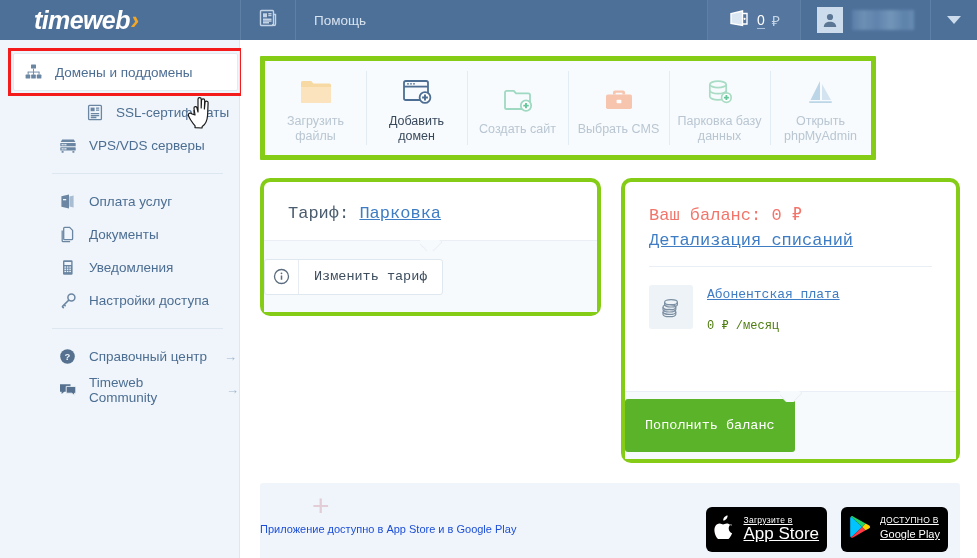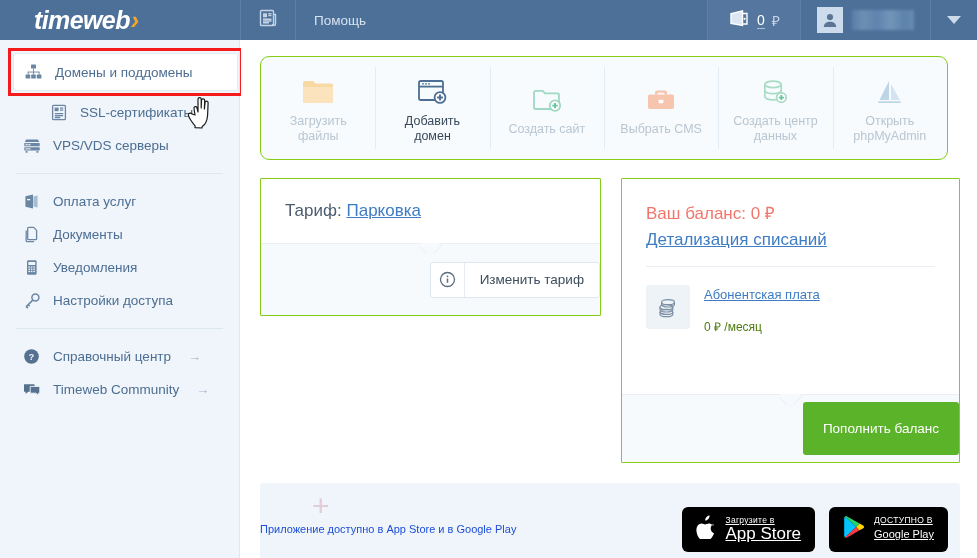--- a/index.html
+++ b/index.html
@@ -61,21 +61,21 @@
     width: 46px; display: flex; align-items: center; justify-content: center;
   }
   .caret-down {
     width: 0; height: 0; border-left: 7px solid transparent;
     border-right: 7px solid transparent; border-top: 8px solid #cddced;
   }
 
   
   .sidebar {
     position: absolute; top: 40px; left: 0; width: 240px; height: 518px;
-    background: #eff5fa; border-right: 1px solid #dfe8f0;
+    background: #eff5fa; border-right: 1px solid #dfe8f0; padding-left: 36px;
   }
   .nav-item {
     display: flex; align-items: center; height: 33px; padding-left: 22px; gap: 12px;
     color: #4d6e93; font-size: 13.5px; cursor: default;
   }
   .nav-ico { width: 19px; height: 19px; flex: 0 0 19px; display: flex; align-items: center; justify-content: center; }
   .nav-ext { margin-left: 5px; color: #9fb6cc; font-size: 13px; }
   .nav-sep { height: 1px; background: #dde7f0; margin: 11px 16px 11px 16px; }
 
   
@@ -89,51 +89,51 @@
     display: flex; align-items: center; padding-left: 10px; gap: 12px;
     color: #3f6header; 
   }
   .nav-active span.lbl { color: #4d6e93; font-size: 13.5px; }
   .cursor-hand { position: absolute; left: 185px; top: 55px; width: 30px; height: 34px; }
 
   
   .main { position: absolute; top: 40px; left: 241px; width: 736px; height: 518px; background: #fff; }
 
   .quick-panel {
-    position: absolute; left: 19px; top: 16px; width: 688px; height: 104px;
-    background: #f7fbfd; border: 1px solid #84cc16; border-radius: 9px;
+    position: absolute; left: 19px; top: 16px; width: 616px; height: 104px;
+    background: #f7fbfd; border: 5px solid #84cc16; border-radius: 1px;
     display: flex; align-items: stretch;
   }
   .qa {
     flex: 1 1 0; display: flex; flex-direction: column; align-items: center;
     justify-content: center; gap: 8px; position: relative;
   }
   .qa + .qa::before {
     content: ""; position: absolute; left: 0; top: 10px; bottom: 10px;
     width: 1px; background: #e3ecf3;
   }
   .qa-label { font-size: 12.5px; line-height: 15px; text-align: center; color: #b9c6d2; }
   .qa.enabled .qa-label { color: #39495c; }
   .qa-ico { height: 34px; display: flex; align-items: flex-end; }
 
   .card {
     position: absolute; background: #ffffff;
-    border: 1px solid #84cc16; border-radius: 1px;
+    border: 4px solid #84cc16; border-radius: 10px; font-family: Liberation Mono, monospace;
   }
   .card-tariff { left: 19px; top: 138px; width: 341px; height: 138px; }
   .card-balance { left: 380px; top: 138px; width: 339px; height: 285px; }
 
   .card-body { padding: 22px 24px 0 24px; }
   .tariff-line { font-size: 17px; color: #4b5c6e; }
   .tariff-link { color: #3e7cc4; text-decoration: underline; }
 
   .card-foot {
     position: absolute; left: 0; right: 0; bottom: 0;
     background: #f7fafc; border-top: 1px solid #e9eff5;
-    display: flex; align-items: center; justify-content: flex-end;
+    display: flex; align-items: center; justify-content: flex-start;
   }
   .card-foot.t { height: 72px; }
   .card-foot.b { height: 68px; }
   .foot-notch {
     position: absolute; top: -1px; left: 50%; transform: translateX(-50%);
     width: 22px; height: 11px; overflow: hidden;
   }
   .foot-notch::after {
     content: ""; position: absolute; left: 1px; top: -7px; width: 16px; height: 16px;
     background: #f7fafc; border: 1px solid #e9eff5; transform: rotate(45deg);
@@ -168,21 +168,21 @@
     position: absolute; left: 19px; top: 443px; width: 700px; height: 92px;
     background: #eff5fa; border-radius: 3px; display: flex; align-items: center;
   }
   .promo-plus {
     position: absolute; left: 52px; top: 6px; color: #e2ccd6; font-size: 30px; font-weight: 300;
   }
   .promo-text { font-size: 11px; color: #1d4ed8; flex: 1 1 auto; }
   .store-badges { display: flex; gap: 14px; margin-right: 12px; }
   .badge {
     background: #000000; border-radius: 6px; height: 45px; display: flex;
-    align-items: center; gap: 9px; padding: 0 14px; color: #ffffff;
+    align-items: center; gap: 9px; padding: 0 8px; color: #ffffff;
   }
   .badge .b-small { font-size: 8.5px; letter-spacing: 0.3px; line-height: 10px; }
   .badge .b-big { font-size: 17px; line-height: 18px; }
   .badge .b-big.gp { font-size: 11px; }
 </style>
 </head>
 <body>
 
 <div id="app">
 
@@ -434,21 +434,21 @@
         <span class="qa-ico">
           <svg width="32" height="28" viewBox="0 0 32 28" fill="none" stroke="#a9dcc4" stroke-width="1.7">
             <ellipse cx="14" cy="6.4" rx="8.2" ry="3.2"></ellipse>
             <path d="M5.8 6.4v12.2c0 1.8 3.7 3.2 8.2 3.2s8.2-1.4 8.2-3.2V6.4"></path>
             <path d="M5.8 12.4c0 1.8 3.7 3.2 8.2 3.2s8.2-1.4 8.2-3.2"></path>
             <circle cx="22.4" cy="19.6" r="4.8" fill="#ffffff"></circle>
             <path d="M22.4 17.1v5M19.9 19.6h5" stroke="#66c79c" stroke-width="1.8"></path>
           </svg>
         </span>
         <div class="qa-label">
-          <div>Создать центр</div>
+          <div>Парковка базу</div>
           <div>данных</div>
         </div>
       </div>
 
       <div class="qa">
         <span class="qa-ico">
           <svg width="32" height="28" viewBox="0 0 32 28" fill="#bcd6e8">
             <path d="M15 3 L15 22 L5.5 22 Z"></path>
             <path d="M17 6 L17 22 L26 22 Z" fill="#d3e4f0"></path>
             <rect x="4" y="23.2" width="23" height="1.7" rx="0.8"></rect>

